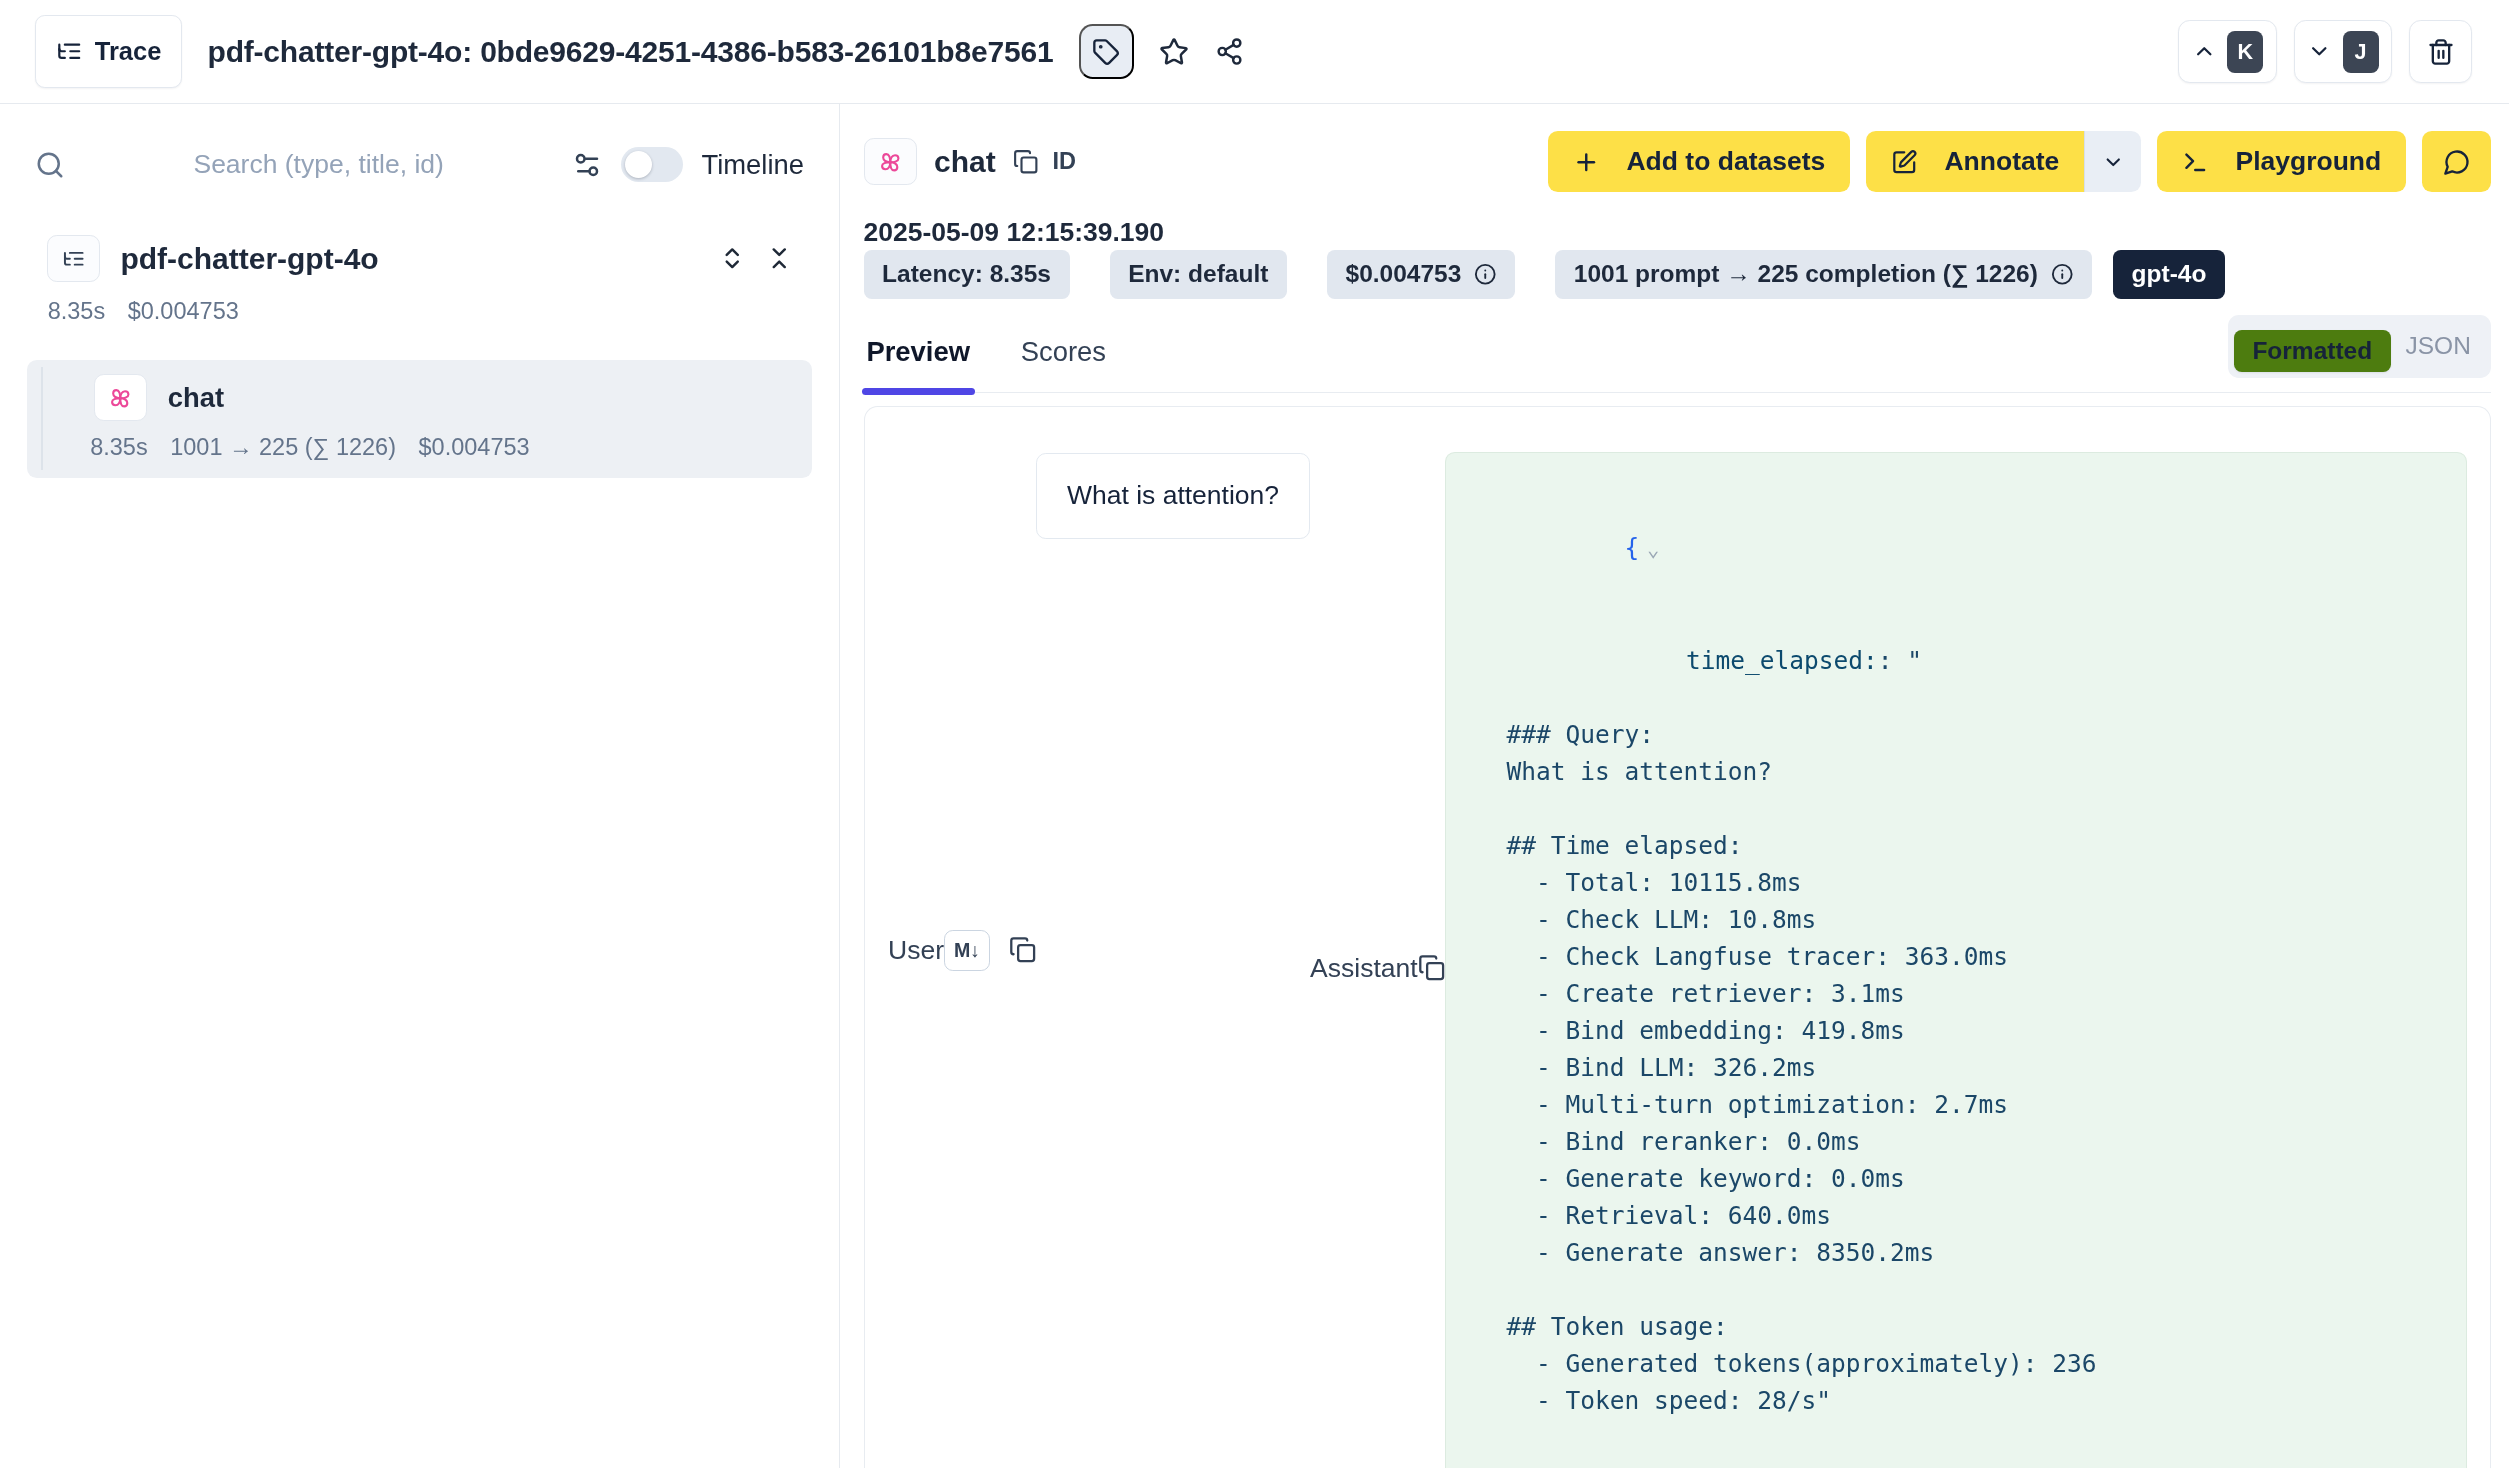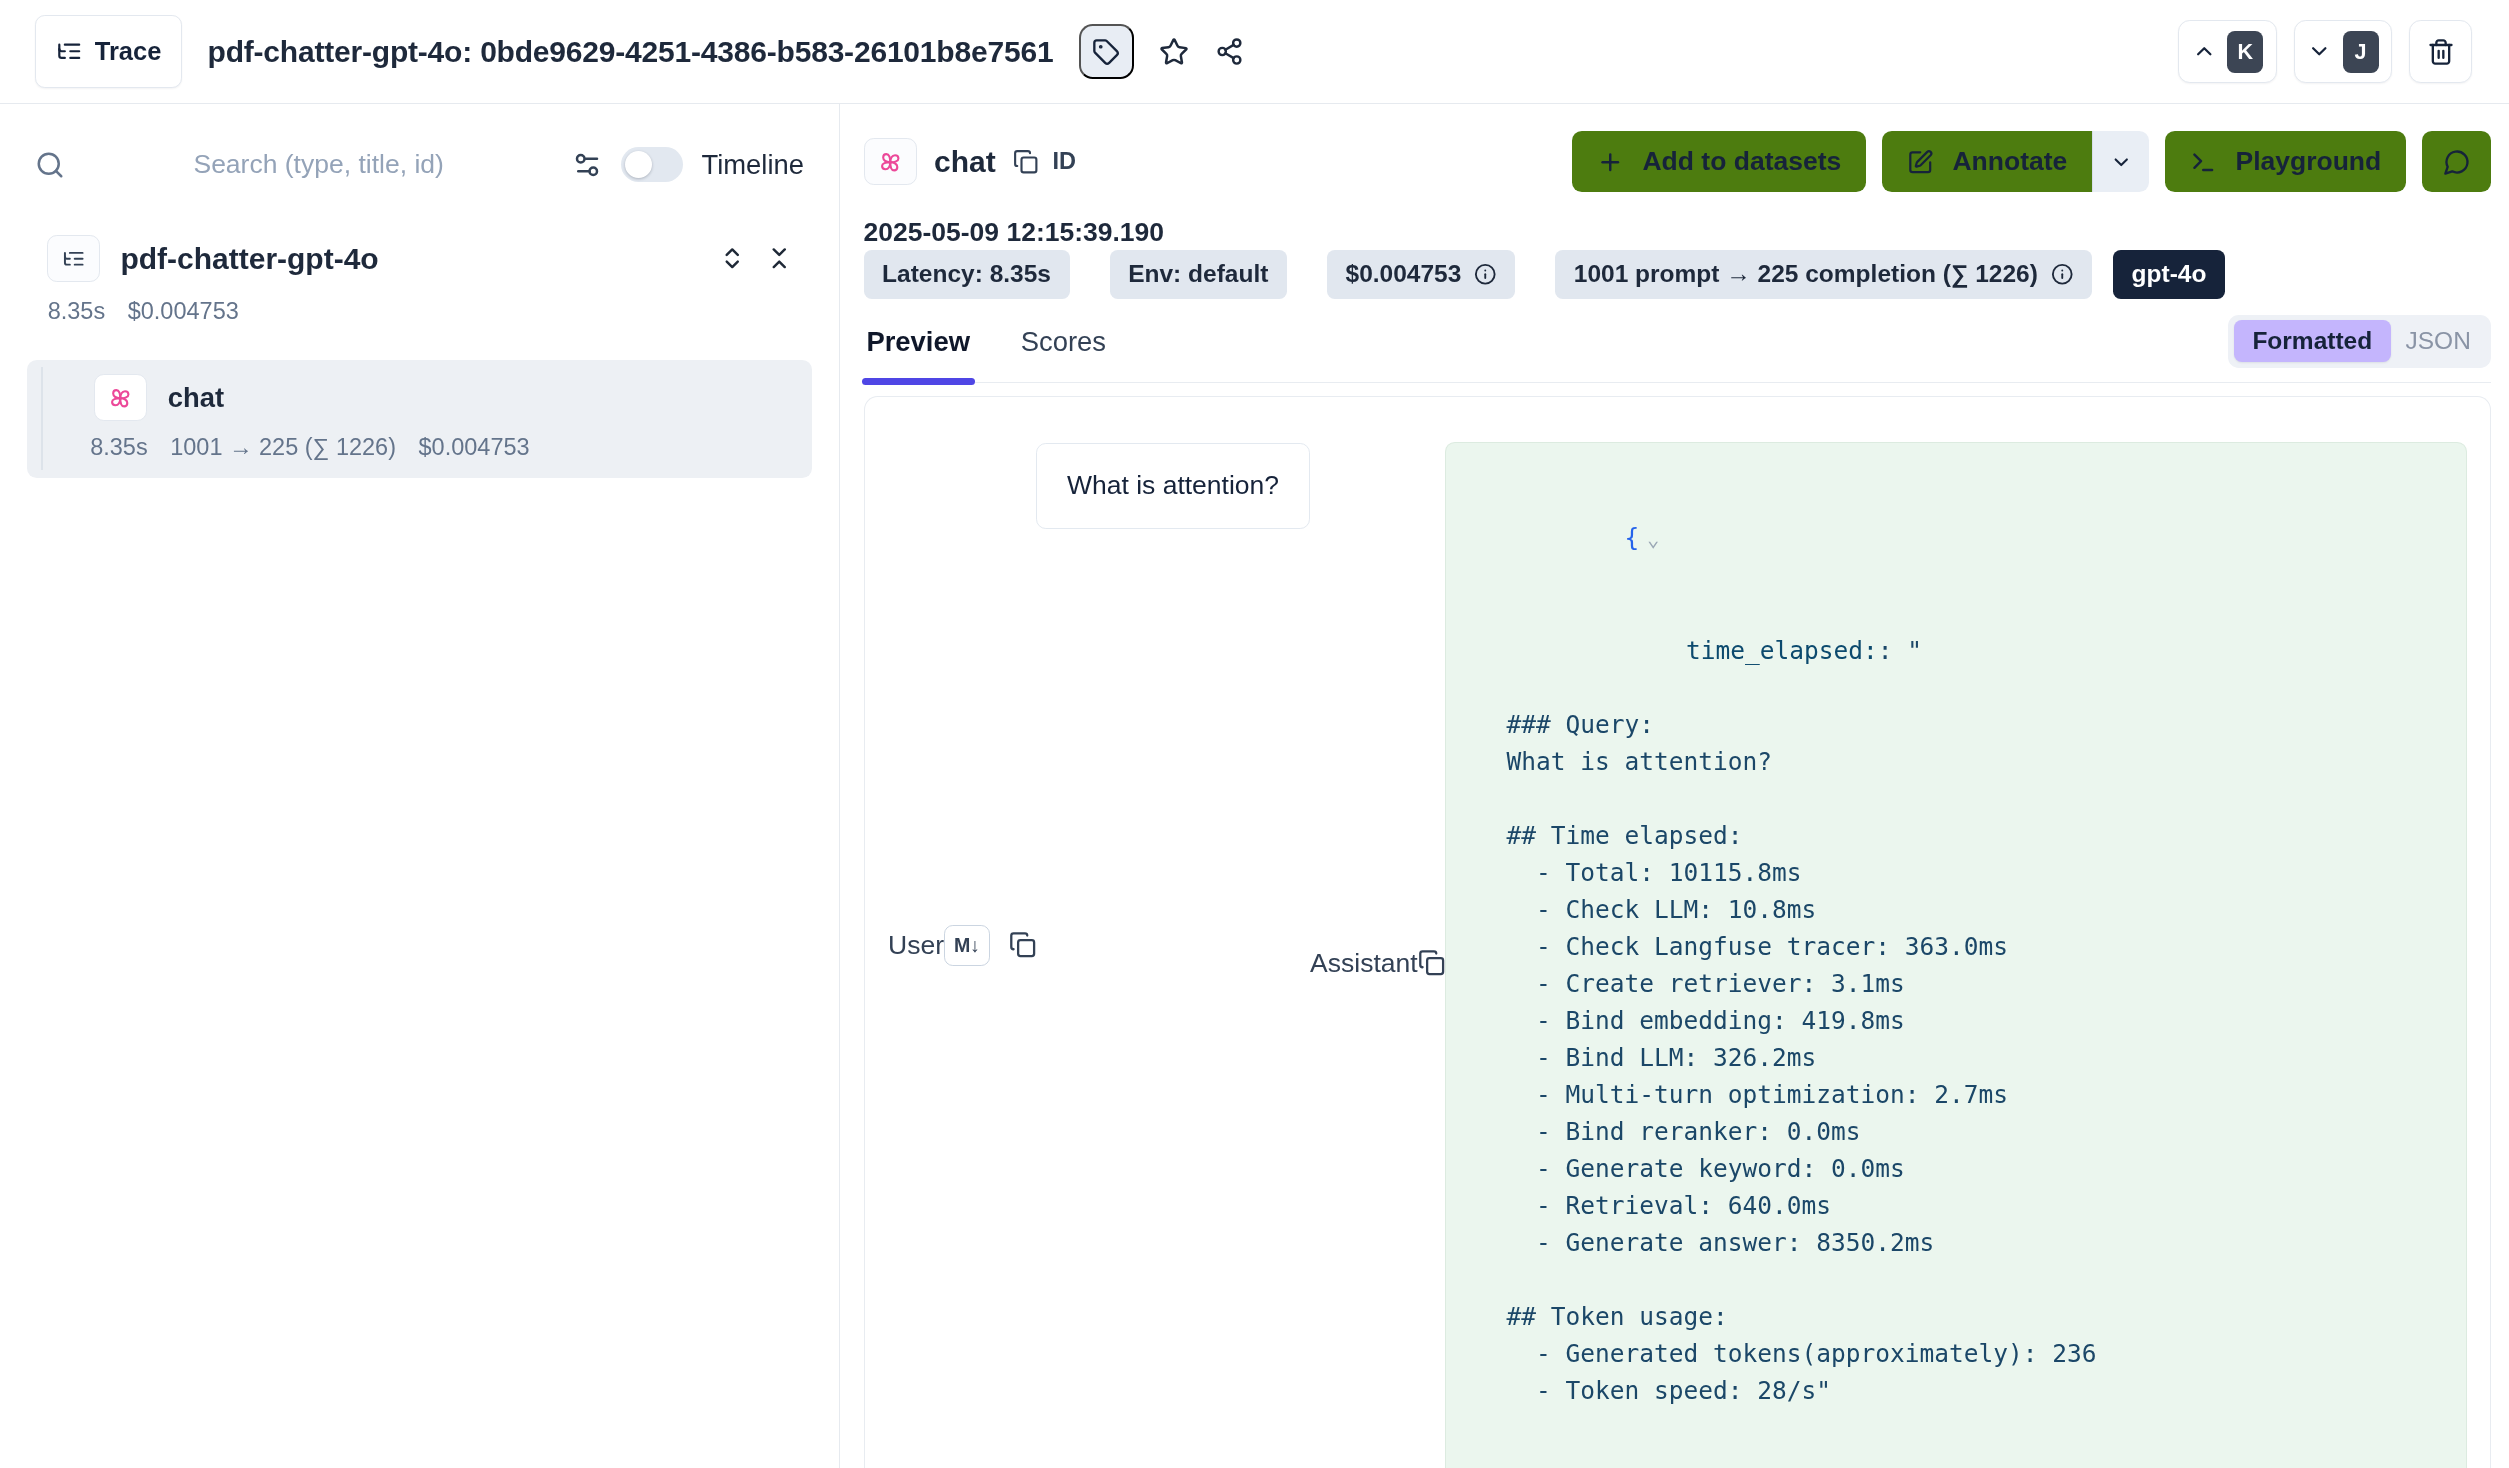--- a/index.html
+++ b/index.html
@@ -59,22 +59,22 @@
   .chat-line1 .sq-badge { background:#fff; }
   .chat-name { font-size:27.4px; font-weight:600; color:#1e293b; }
   .chat-line2 { display:flex; gap:22.5px; padding-left:63px; margin-top:12.7px; font-size:23.5px; color:#64748b; }
 
   
   .main-header { display:flex; align-items:center; gap:17.6px; }
   .main-title { font-size:30px; font-weight:700; color:#1e293b; }
   .copy-ic { color:#334155; }
   .id-label { font-size:23.5px; font-weight:600; color:#334155; margin-left:-3.9px; }
   .actions { margin-left:auto; display:flex; align-items:center; gap:16.7px; }
-  .action-btn { display:flex; align-items:center; gap:19px; height:61px; padding:0 24.5px;
-    background:#4d7c0f; border-radius:9.8px; font-size:26.5px; font-weight:600; color:#16233a; border:none; }
+  .action-btn { display:flex; align-items:center; gap:27px; height:61px; padding:0 24.5px;
+    background:#fde047; border-radius:9.8px; font-size:26.5px; font-weight:600; color:#16233a; border:none; }
   .annotate-group { display:flex; align-items:stretch; }
   .annotate-main { border-radius:9.8px 0 0 9.8px; border-right:1.5px solid #d7dfe9; }
   .annotate-caret { width:56px; height:61px; background:#e9eef5; border-radius:0 9.8px 9.8px 0;
     display:grid; place-items:center; color:#16233a; border:none; }
   .bubble-btn { width:69px; padding:0; justify-content:center; }
 
   .timestamp { margin-top:24.5px; font-size:26.5px; font-weight:600; color:#1e293b; }
 
   .badges-row { margin-top:2px; display:flex; align-items:center; gap:40px; }
   .badge { height:49px; display:flex; align-items:center; gap:12.7px; padding:0 18.6px;
@@ -83,22 +83,22 @@
   .badge.model { background:#16233a; color:#fff; margin-left:-18.6px; }
 
   
   .tabs-row { margin-top:13.7px; display:flex; align-items:flex-end; border-bottom:1.5px solid #e8ecf1; }
   .tab { position:relative; font-size:27.4px; padding:7.8px 2.9px 23.5px; margin-right:45px; color:#334155; font-weight:500; }
   .tab.active { color:#0f172a; font-weight:600; }
   .tab.active::after { content:""; position:absolute; left:-2px; right:-2px; bottom:-2.9px; height:6.9px;
     background:#4f46e5; border-radius:3.9px; }
   .view-toggle { margin-left:auto; align-self:flex-start; margin-top:2px; margin-bottom:13.7px;
     background:#eef1f6; border-radius:10.8px; padding:5.9px; display:flex; align-items:center; }
-  .vt-on { background:#c4b5fd; border-radius:7.8px; padding:6.9px 18.6px; font-size:24.5px; font-weight:600;
-    color:#16233a; box-shadow:0 1px 2px rgba(16,24,40,.08); }
+  .vt-on { background:#4d7c0f; border-radius:7.8px; padding:6.9px 18.6px; font-size:24.5px; font-weight:600;
+    color:#16233a; box-shadow:0 1px 2px rgba(16,24,40,.08);margin-top:10px; }
   .vt-off { padding:6.9px 14.7px; font-size:24.5px; font-weight:500; color:#8a94a6; }
 
   
   .content { margin-top:12.7px; flex:1; border:1.5px solid #e8ecf1; border-bottom:none;
     border-radius:13.7px 13.7px 0 0; padding:25.5px 23.5px 0; overflow:hidden;
     display:flex; flex-direction:row; }
   .section-head { display:flex; align-items:center; }
   .section-label { font-size:26.5px; font-weight:500; color:#334155; }
   .head-icons { margin-left:auto; display:flex; align-items:center; gap:18.6px; color:#334155; }
   .md-btn { width:46px; height:41px; border:1.5px solid #cbd5e1; border-radius:8.8px;

